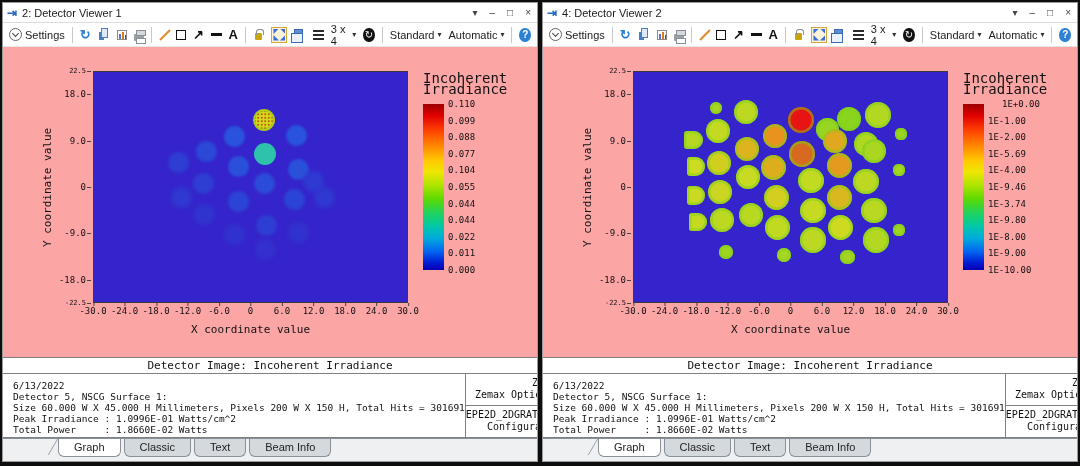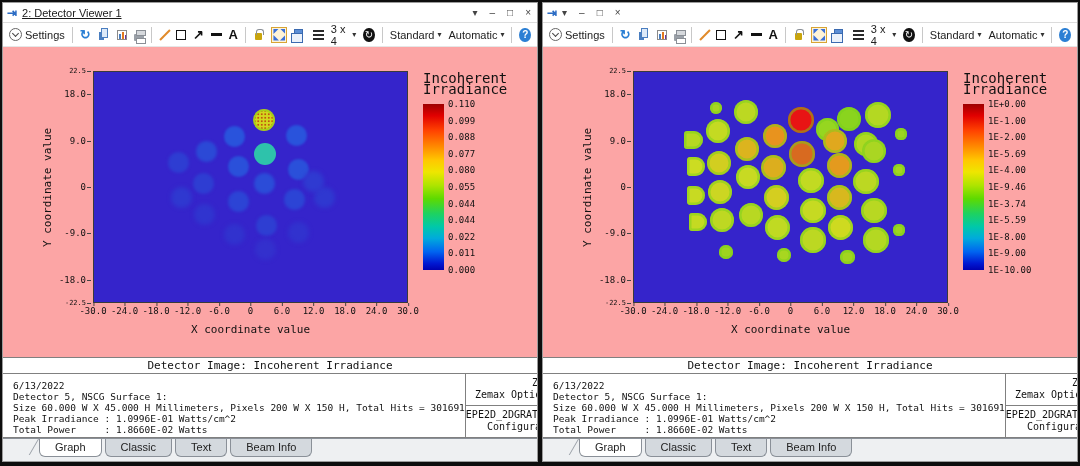--- a/index.html
+++ b/index.html
@@ -3,21 +3,21 @@
 <meta charset="utf-8">
 <style>
   * { margin:0; padding:0; box-sizing:border-box; }
   html,body { background:#0d0d0d; }
   .screen { width:1080px; height:466px; background:#0d0d0d; display:flex; gap:4px; padding:2px 2px 4px 2px; font-family:"Liberation Sans", sans-serif; }
   .window { width:536px; height:460px; background:#ffffff; border:1px solid #9b9b9b; display:flex; flex-direction:column; overflow:hidden; }
 
   
   .titlebar { height:20px; display:flex; align-items:center; padding:0 6px 0 4px; border-bottom:1px solid #dcdcdc; background:#fff; flex:0 0 auto; }
   .win-icon { color:#2b6cc4; font-size:12px; font-weight:bold; margin-right:5px; line-height:18px; }
-  .win-title { font-size:11px; color:#1a1a1a; flex:1;text-decoration:underline; }
+  .win-title { font-size:11px; color:#1a1a1a; flex:1; }
   .win-ctrls { display:flex; gap:12px; align-items:center; color:#444; }
   .win-ctrls span { font-size:10px; cursor:default; line-height:18px; }
 
   
   .toolbar { height:24px; display:flex; align-items:center; gap:7px; padding:0 6px; border-bottom:1px solid #e6e6e6; background:#fff; flex:0 0 auto; }
   .tb-sep { width:1px; height:16px; background:#c8c8c8; flex:0 0 auto; }
   .tb-btn { display:flex; align-items:center; gap:3px; font-size:11px; color:#222; cursor:default; }
   .chev-circle { width:13px; height:13px; border:1px solid #666; border-radius:50%; display:flex; align-items:center; justify-content:center; }
   .chev { width:5px; height:5px; border-right:1.4px solid #444; border-bottom:1.4px solid #444; transform:rotate(45deg); margin-top:-2px; }
   .ic-refresh { color:#2b7fd4; font-size:13px; font-weight:bold; }
@@ -78,21 +78,21 @@
   .caption-bar { height:17px; border-top:1px solid #808080; border-bottom:1px solid #808080; display:flex; align-items:center; justify-content:center; font-family:"DejaVu Sans Mono", monospace; font-size:11px; color:#111; flex:0 0 auto; }
   .info-area { height:64px; display:flex; border-bottom:1px solid #808080; font-family:"DejaVu Sans Mono", monospace; flex:0 0 auto; }
   .info-left { flex:1; padding:6px 0 0 10px; }
   .info-left div { font-size:9.5px; line-height:11px; color:#111; white-space:pre; }
   .info-right { width:194px; border-left:1px solid #808080; display:flex; flex-direction:column; }
   .info-right .cell { flex:1; display:flex; flex-direction:column; align-items:center; justify-content:flex-start; padding-top:3px; }
   .info-right .cell.top { border-bottom:1px solid #808080; }
   .info-right div { font-size:10px; line-height:12px; color:#111; text-align:center; white-space:nowrap; }
 
   
-  .tabbar { height:23px; background:#eef0f2; border-top:1px solid #8a9098; display:flex; align-items:flex-start; padding-left:10px; flex:0 0 auto; }
+  .tabbar { height:23px; background:#eef0f2; border-top:1px solid #8a9098; display:flex; align-items:flex-start; padding-left:29px; flex:0 0 auto; }
   .tab-lead { width:26px; height:16px; border-right:1px solid #9aa0a8; transform:skewX(-30deg); transform-origin:top left; background:#eef0f2; }
   .tab { height:18px; padding:0 15px; margin-right:3px; border:1px solid #8a9098; border-top:none; border-radius:0 0 6px 6px; background:#d4d9de; font-size:11px; line-height:17px; color:#222; cursor:default; }
   .tab.active { background:#ffffff; font-weight:normal; }
 </style>
 </head>
 <body>
 
 <div class="screen">
 
   <div class="window" id="win0">
@@ -203,21 +203,21 @@
       <div class="cb-title">
         <div>Incoherent</div>
         <div>Irradiance</div>
       </div>
       <div class="cb-bar"></div>
       <div class="cb-labels">
           <span style="top: 0%;">0.110</span>
           <span style="top: 10%;">0.099</span>
           <span style="top: 20%;">0.088</span>
           <span style="top: 30%;">0.077</span>
-          <span style="top: 40%;">0.080</span>
+          <span style="top: 40%;">0.104</span>
           <span style="top: 50%;">0.055</span>
           <span style="top: 60%;">0.044</span>
           <span style="top: 70%;">0.044</span>
           <span style="top: 80%; text-align: right;">0.022</span>
           <span style="top: 90%;">0.011</span>
           <span style="top: 100%;">0.000</span>
         </div>
     </div>
     <div class="caption-bar">Detector Image: Incoherent Irradiance</div>
     <div class="info-area">
@@ -244,20 +244,21 @@
       <span class="tab active">Graph</span>
       <span class="tab">Classic</span>
       <span class="tab">Text</span>
       <span class="tab">Beam Info</span>
     </div>
   </div>
 
   <div class="window" id="win1">
     <div class="titlebar">
       <span class="win-icon">⇥</span>
+      <span class="win-title">4: Detector Viewer 2</span>
       <span class="win-ctrls">
         <span>▾</span>
         <span>–</span>
         <span>□</span>
         <span>×</span>
       </span>
     </div>
     <div class="toolbar">
       <span class="tb-btn">
         <span class="chev-circle">
@@ -371,28 +372,28 @@
           <span class="xtick" style="left: 90%;">24.0</span>
           <span class="xtick" style="left: 100%;">30.0</span>
         </div>
       <div class="xlabel">X coordinate value</div>
       <div class="cb-title">
         <div>Incoherent</div>
         <div>Irradiance</div>
       </div>
       <div class="cb-bar"></div>
       <div class="cb-labels">
-          <span style="top: 0%;">1E+0.00</span>
+          <span style="top: 0%; margin-left: 14px;">1E+0.00</span>
           <span style="top: 10%;">1E-1.00</span>
           <span style="top: 20%;">1E-2.00</span>
           <span style="top: 30%;">1E-5.69</span>
           <span style="top: 40%;">1E-4.00</span>
           <span style="top: 50%;">1E-9.46</span>
           <span style="top: 60%;">1E-3.74</span>
-          <span style="top: 70%;">1E-5.59</span>
+          <span style="top: 70%;">1E-9.80</span>
           <span style="top: 80%;">1E-8.00</span>
           <span style="top: 90%;">1E-9.00</span>
           <span style="top: 100%;">1E-10.00</span>
         </div>
     </div>
     <div class="caption-bar">Detector Image: Incoherent Irradiance</div>
     <div class="info-area">
       <div class="info-left">
           <div>6/13/2022</div>
           <div>Detector 5, NSCG Surface 1:</div>

